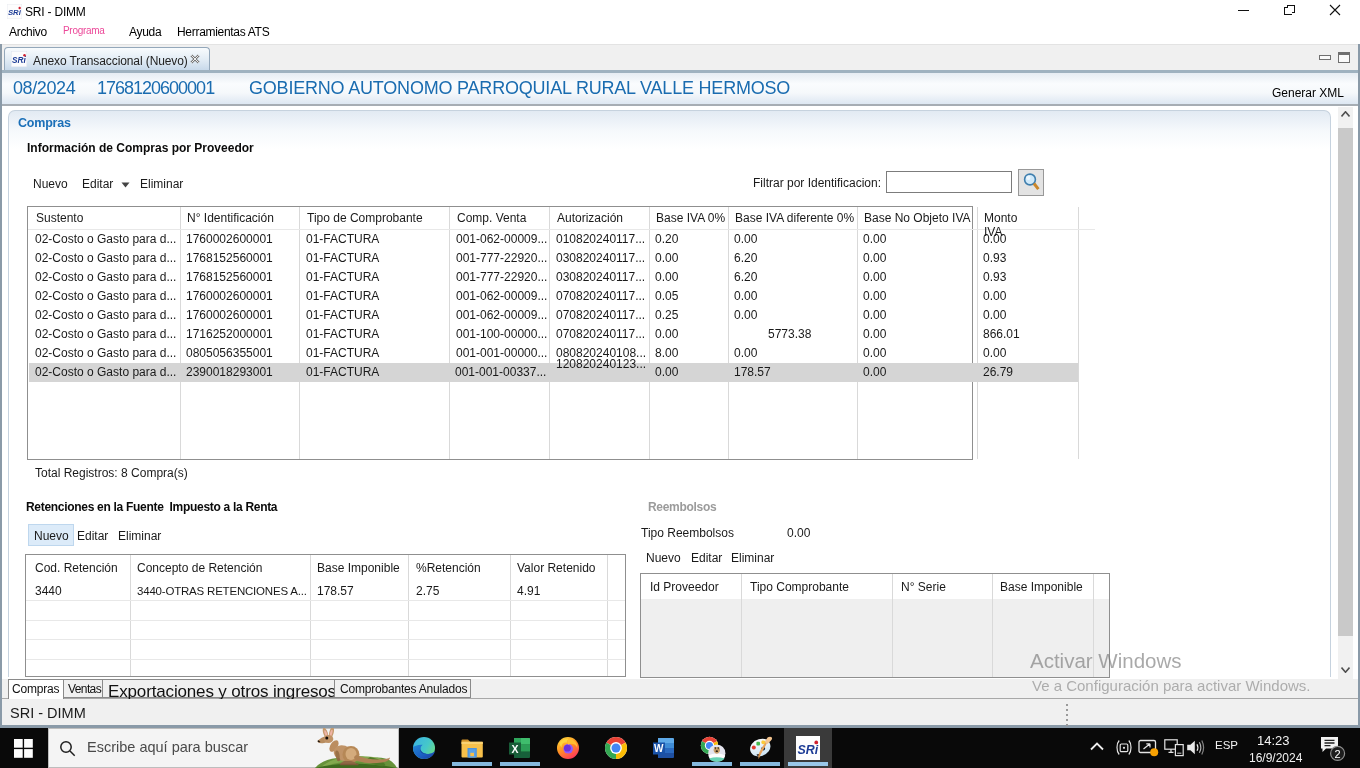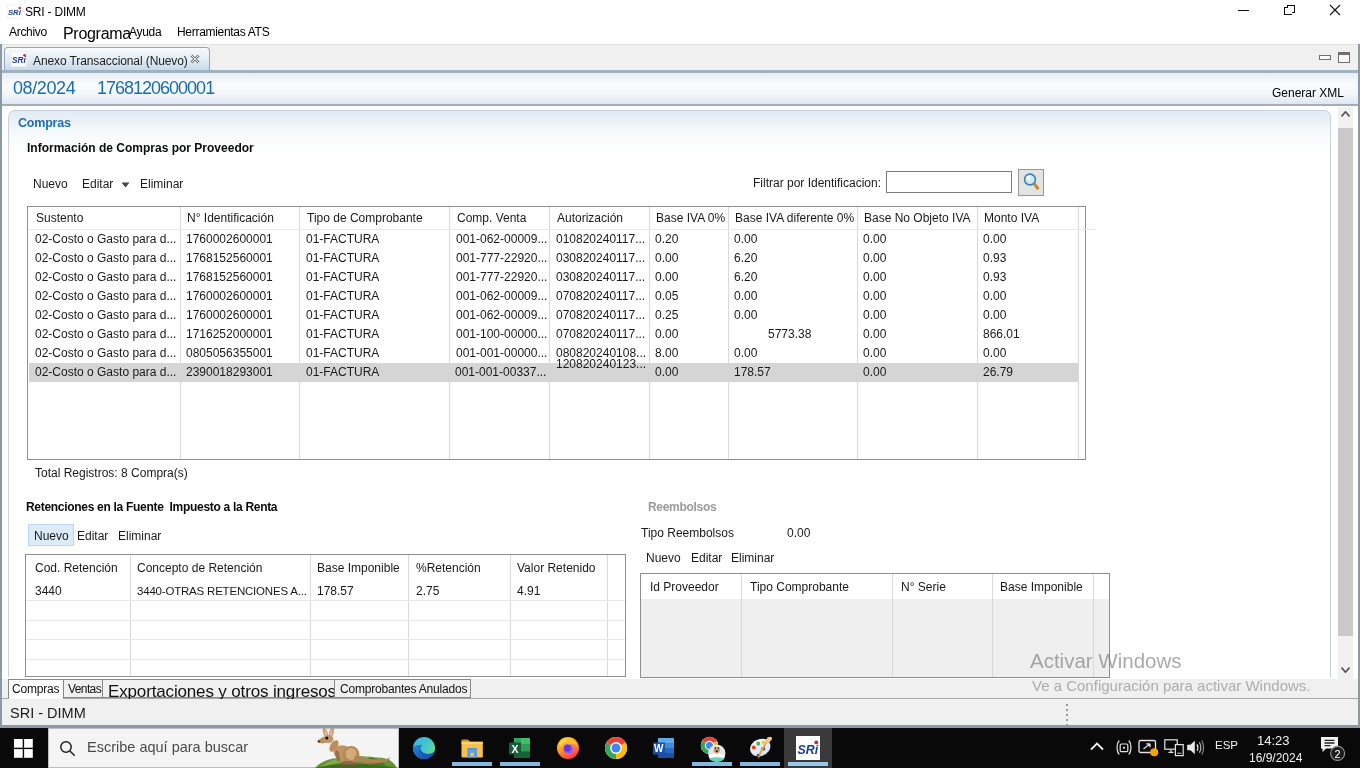--- a/index.html
+++ b/index.html
@@ -25,21 +25,21 @@
 <div class="ab" style="left:1238px;top:10px;width:11px;height:1px;background:#111"></div>
 <div class="ab" style="left:1284px;top:7px;width:8px;height:8px;border:1px solid #111;background:#fff"></div>
 <div class="ab" style="left:1287px;top:5px;width:8px;height:8px;border:1px solid #111;background:#fff"></div>
 <div class="ab" style="left:1285px;top:8px;width:7px;height:6px;background:#fff"></div>
 <svg class="ab" style="left:1329px;top:4px" width="12" height="12" viewBox="0 0 12 12">
       <path d="M1 1 L11 11 M11 1 L1 11" stroke="#111" stroke-width="1.1"></path>
     </svg>
 
 <div class="ab" style="left:0;top:22px;width:1360px;height:22px;background:#ffffff"></div>
 <div class="ab" style="left:9px;top:25px;font-size:12px;letter-spacing:-0.3px;color:#000">Archivo</div>
-<div class="ab" style="left:63px;top:25px;font-size:16px;letter-spacing:-0.3px;color:#000000">Programa</div>
+<div class="ab" style="left:63px;top:25px;font-size:10px;letter-spacing:-0.3px;color:#ec4899">Programa</div>
 <div class="ab" style="left:129px;top:25px;font-size:12px;letter-spacing:-0.3px;color:#000">Ayuda</div>
 <div class="ab" style="left:177px;top:25px;font-size:12px;letter-spacing:-0.3px;color:#000">Herramientas ATS</div>
 
 <div class="ab" style="left:0;top:44px;width:1360px;height:27px;background:#f0f0f0;border-top:1px solid #e3e3e3"></div>
 <div class="ab" style="left:4px;top:47px;width:206px;height:24px;background:linear-gradient(#f8fbfd,#e2ecf5 50%,#c5d7e9);border:1px solid #93a7ba;border-bottom:none;border-radius:4px 4px 0 0"></div>
 <svg class="ab" style="left:11px;top:51px" width="16" height="16" viewBox="0 0 32 32">
       <rect width="32" height="32" fill="#dde2ec"></rect>
       <rect x="1" y="1" width="30" height="30" fill="#fcfcfd"></rect>
       <text x="2" y="23.5" font-family="Liberation Sans" font-style="italic" font-weight="bold" font-size="16.5" fill="#1c3b95">SRi</text>
       <circle cx="27" cy="8.6" r="2.5" fill="#cf2030"></circle>
@@ -50,20 +50,21 @@
       <path d="M2.3 2.3 L9.7 9.7 M9.7 2.3 L2.3 9.7" stroke="#efefef" stroke-width="1"></path>
     </svg>
 <div class="ab" style="left:1319px;top:55px;width:12px;height:5px;border:1px solid #707070;background:#fafafa"></div>
 <div class="ab" style="left:1338px;top:52px;width:12px;height:11px;border:1px solid #707070;border-top-width:3px;background:#fafafa"></div>
 
 <div class="ab" style="left:0;top:70px;width:1360px;height:3px;background:#9fb2c0"></div>
 <div class="ab" style="left:2px;top:73px;width:1356px;height:31px;background:linear-gradient(#e6ecf3,#fafcfe 35%,#f5f8fb 65%,#dde7f2)"></div>
 <div class="ab" style="left:0;top:104px;width:1360px;height:2px;background:#a6adb4"></div>
 <div class="ab" style="left:13px;top:78px;font-size:18px;color:#1a6cb0;letter-spacing:-0.4px">08/2024</div>
 <div class="ab" style="left:97px;top:78px;font-size:18px;color:#1a6cb0;letter-spacing:-1px">1768120600001</div>
+<div class="ab" style="left:249px;top:78px;font-size:18px;color:#1a6cb0;letter-spacing:-0.2px">GOBIERNO AUTONOMO PARROQUIAL RURAL VALLE HERMOSO</div>
 <div class="ab" style="left:1272px;top:86px;font-size:12px;color:#000">Generar XML</div>
 
 <div class="ab" style="left:0;top:44px;width:2px;height:684px;background:#8a9aa8"></div>
 <div class="ab" style="left:1358px;top:44px;width:2px;height:684px;background:#8a9aa8"></div>
 <div class="ab" style="left:0;top:725px;width:1360px;height:3px;background:#8a9aa8"></div>
 
 <div class="ab" style="left:2px;top:106px;width:1336px;height:573px;background:#fff"></div>
 <div class="ab" style="left:8px;top:110px;width:1323px;height:567px;background:linear-gradient(#e2eaf3,#f6f9fc 20px,#ffffff 38px);border:1px solid #c6d2de;border-bottom:none;border-radius:7px 7px 0 0"></div>
 <div class="ab" style="left:18px;top:116px;font-size:12.5px;font-weight:bold;letter-spacing:-0.2px;color:#1a6fb8">Compras</div>
 <div class="ab" style="left:27px;top:141px;font-size:12px;font-weight:bold;color:#0a0a0a">Información de Compras por Proveedor</div>
@@ -76,21 +77,21 @@
 <div class="ab t13" style="left:140px;top:177px">Eliminar</div>
 <div class="ab t13" style="left:753px;top:176px">Filtrar por Identificacion:</div>
 <div class="ab" style="left:886px;top:171px;width:126px;height:22px;background:#fff;border:1px solid #7c7c7c"></div>
 <div class="ab" style="left:1018px;top:169px;width:26px;height:27px;background:#e3e3e3;border:1px solid #989898"></div>
 <svg class="ab" style="left:1022px;top:172px" width="19" height="20" viewBox="0 0 19 20">
       <circle cx="8" cy="7.5" r="5.4" fill="#cfe9fa" stroke="#3f7fae" stroke-width="1.6"></circle>
       <circle cx="6.3" cy="5.8" r="2.2" fill="#eef8ff" opacity="0.9"></circle>
       <path d="M12 11.5 L16.4 17.2" stroke="#c9862b" stroke-width="3"></path>
     </svg>
 
-<div class="ab" style="left:27px;top:206px;width:1059px;height:254px;background:#fff;border:1px solid #8f8f8f">
+<div class="ab" style="left:27px;top:206px;width:946px;height:254px;background:#fff;border:1px solid #8f8f8f">
   <div class="ab vline" style="left:152px;top:0;height:252px"></div>
   <div class="ab vline" style="left:271px;top:0;height:252px"></div>
   <div class="ab vline" style="left:421px;top:0;height:252px"></div>
   <div class="ab vline" style="left:521px;top:0;height:252px"></div>
   <div class="ab vline" style="left:621px;top:0;height:252px"></div>
   <div class="ab vline" style="left:700px;top:0;height:252px"></div>
   <div class="ab vline" style="left:829px;top:0;height:252px"></div>
   <div class="ab vline" style="left:949px;top:0;height:252px"></div>
   <div class="ab vline" style="left:1050px;top:0;height:252px"></div>
   <div class="ab hline" style="left:0;top:22px;width:1067px"></div>

